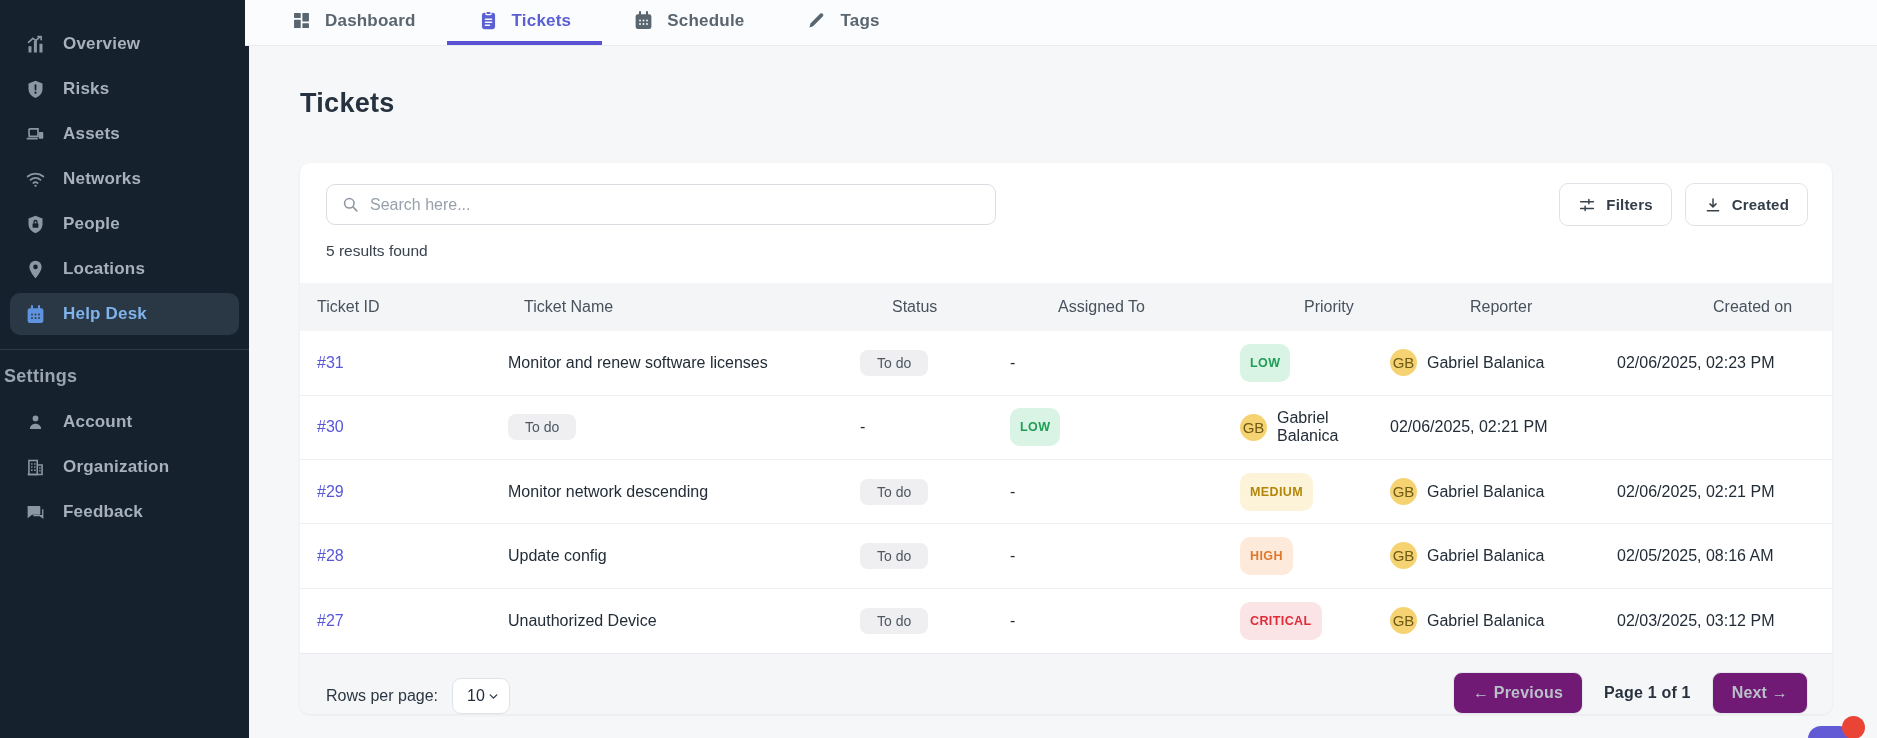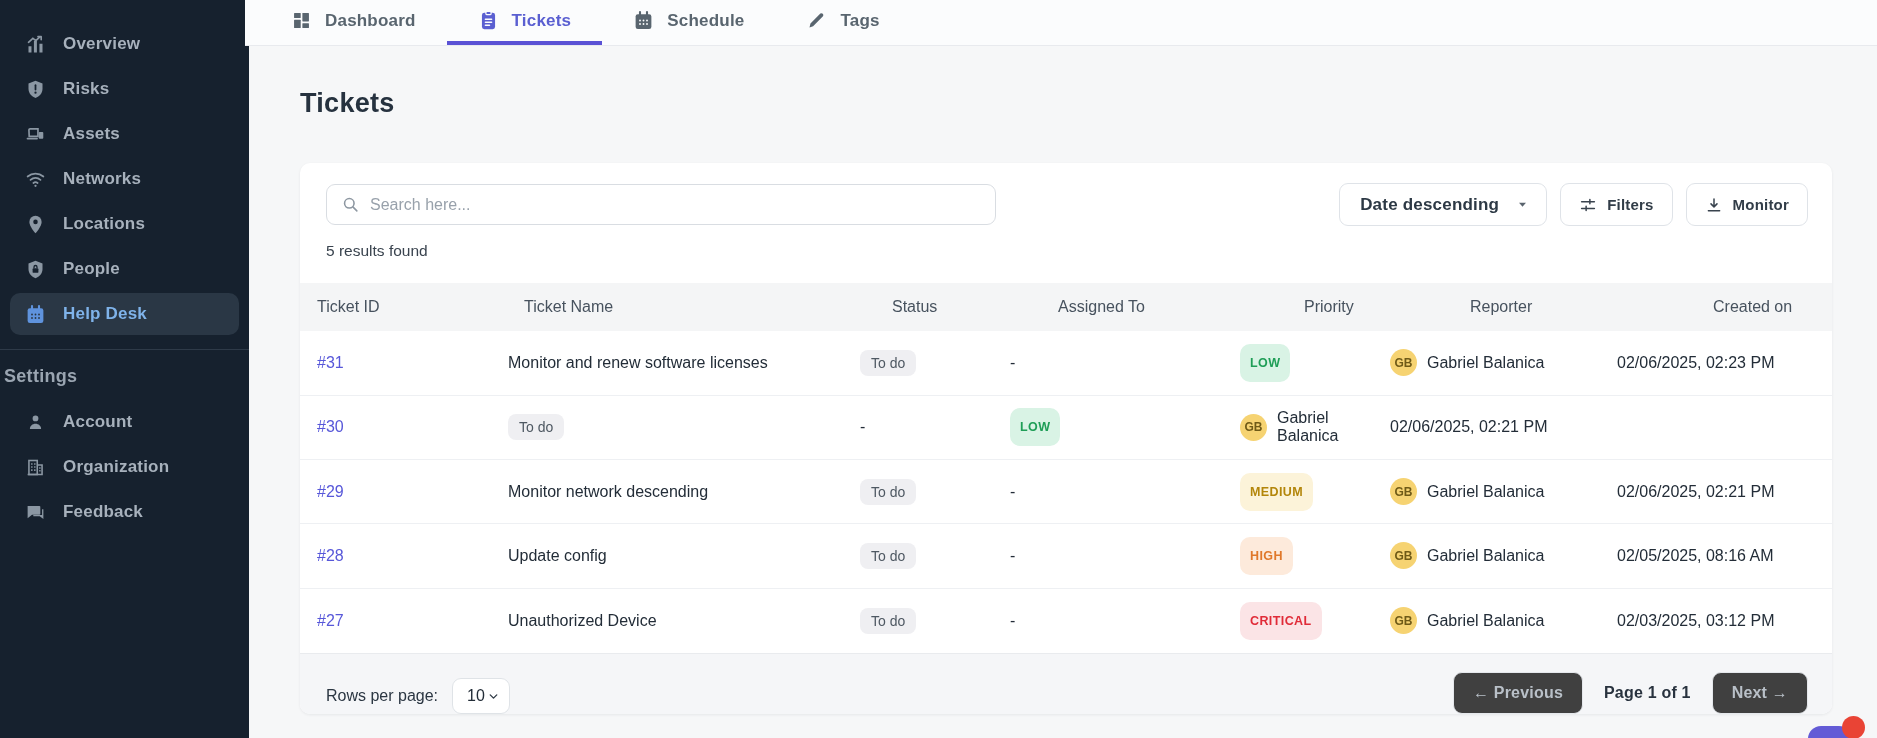--- a/index.html
+++ b/index.html
@@ -79,51 +79,51 @@
     display:grid;
     grid-template-columns:191px 352px 150px 230px 150px 227px 1fr;
     align-items:center;padding-left:17px;
   }
   .thead{height:49px;background:#f4f5f6;color:#47525e;font-size:16px;font-weight:500;gap:16px;}
   .trow{height:64.4px;border-bottom:1px solid #eef0f3;font-size:16px;}
   .trow:last-child{border-bottom:none;}
   .ticket-link{color:var(--link);font-weight:500;text-decoration:none;cursor:pointer;}
   .status-pill{
     display:inline-block;background:#efeff2;color:#4e5862;font-size:14px;
-    padding:5px 11px;border-radius:8px;
+    padding:5px 17px;border-radius:8px;
   }
   .priority-badge{
     display:inline-block;font-size:12.5px;font-weight:700;letter-spacing:.4px;
     padding:12px 10px;border-radius:10px;
   }
   .p-low{background:#d9f3e5;color:#1f9e57;}
   .p-medium{background:#fcf3d9;color:#b3860b;}
   .p-high{background:#fdeadb;color:#e0782a;}
   .p-critical{background:#fbe4e6;color:#e02b38;}
   .reporter-cell{display:flex;align-items:center;gap:10px;}
   .avatar{
     width:27px;height:27px;border-radius:50%;background:#f6d372;color:#6f5a17;
-    font-size:12px;font-weight:700;display:inline-flex;align-items:center;justify-content:center;flex:0 0 27px;
+    font-size:15px;font-weight:400;display:inline-flex;align-items:center;justify-content:center;flex:0 0 27px;
   }
   
   .card-footer{
     margin-top:auto;height:62px;background:#f5f6f8;border-top:1px solid #e9ebee;
     display:flex;align-items:flex-end;justify-content:space-between;padding:0 24px 0 26px;
   }
   .rpp{display:flex;align-items:center;gap:14px;font-size:16px;color:#2b3642;}
   .rpp-select{
     width:58px;height:36px;background:#fff;border:1px solid #dfe3e7;border-radius:9px;
     display:inline-flex;align-items:center;justify-content:space-between;padding:0 9px 0 14px;
     font-size:16px;color:#232d38;cursor:pointer;
   }
   .rpp-select .caret{width:13px;height:13px;display:inline-flex;color:#343e49;}
   .rpp-select .caret svg{width:100%;height:100%;}
   .pager{display:flex;align-items:center;}
   .page-btn{
-    background:#404040;border:1px solid #e5e8ec;border-radius:9px;padding:11px 19px;
+    background:#701a75;border:1px solid #e5e8ec;border-radius:9px;padding:11px 19px;
     font-size:16px;font-weight:600;color:#b9c0c8;font-family:inherit;cursor:default;letter-spacing:.2px;
   }
   .page-info{font-size:16px;font-weight:600;color:#28323e;margin:0 21px;letter-spacing:.2px;}
   
   .chat-widget{position:absolute;left:1808px;top:726px;width:44px;height:26px;background:#635bd6;border-radius:13px;cursor:pointer;}
   .chat-dot{position:absolute;left:1842px;top:716px;width:23px;height:23px;background:#e94435;border-radius:50%;}
 </style>
 </head>
 <body>
 
@@ -166,35 +166,35 @@
             <path d="M6.3 12.4c3.4-2.9 8-2.9 11.4 0"></path>
             <path d="M9.6 16c1.5-1.2 3.3-1.2 4.8 0"></path>
             <circle cx="12" cy="19.2" r="1.3" fill="currentColor" stroke="none"></circle>
           </svg>
         </span>
     <span>Networks</span>
   </div>
       <div class="nav-item">
     <span class="nav-icon">
           <svg viewBox="0 0 24 24">
-            <path d="M12 2a7 7 0 00-7 7c0 5.2 7 13 7 13s7-7.8 7-13a7 7 0 00-7-7z" fill="currentColor"></path>
-            <circle cx="12" cy="9" r="2.6" style="fill:var(--hole)"></circle>
-          </svg>
-        </span>
-    <span>Locations</span>
-  </div>
-      <div class="nav-item">
-    <span class="nav-icon">
-          <svg viewBox="0 0 24 24">
             <path d="M12 2l8 3v6.5c0 5-3.4 8.7-8 10.5-4.6-1.8-8-5.5-8-10.5V5z" fill="currentColor"></path>
             <rect x="8.7" y="10.6" width="6.6" height="5.2" rx="1" style="fill:var(--hole)"></rect>
             <path d="M10.3 10.6V9.1a1.7 1.7 0 013.4 0v1.5" fill="none" style="stroke:var(--hole)" stroke-width="1.5"></path>
           </svg>
         </span>
     <span>People</span>
+  </div>
+      <div class="nav-item">
+    <span class="nav-icon">
+          <svg viewBox="0 0 24 24">
+            <path d="M12 2a7 7 0 00-7 7c0 5.2 7 13 7 13s7-7.8 7-13a7 7 0 00-7-7z" fill="currentColor"></path>
+            <circle cx="12" cy="9" r="2.6" style="fill:var(--hole)"></circle>
+          </svg>
+        </span>
+    <span>Locations</span>
   </div>
       <div class="nav-item active">
     <span class="nav-icon">
           <svg viewBox="0 0 24 24">
             <rect x="3" y="4.8" width="18" height="17" rx="2.6" fill="currentColor"></rect>
             <path d="M8 2.3v4M16 2.3v4" stroke="currentColor" stroke-width="2.4" stroke-linecap="round"></path>
             <g style="fill:var(--hole)">
               <circle cx="8" cy="12" r="1.05"></circle>
               <circle cx="12" cy="12" r="1.05"></circle>
               <circle cx="16" cy="12" r="1.05"></circle>
@@ -299,45 +299,37 @@
         <div class="search-box">
           <span class="s-icon">
               <svg viewBox="0 0 24 24" fill="none" stroke="currentColor" stroke-width="2" stroke-linecap="round">
                 <circle cx="10.5" cy="10.5" r="6"></circle>
                 <path d="M15.3 15.3L20 20"></path>
               </svg>
             </span>
           <input type="text" placeholder="Search here..." style="">
         </div>
         <div class="toolbar-right">
-          <button class="btn sort-btn">
-            <span>Date descending</span>
-            <span class="caret">
-                <svg viewBox="0 0 24 24" fill="currentColor">
-                  <path d="M6.5 9.3h11L12 15.6z"></path>
-                </svg>
-              </span>
-          </button>
           <button class="btn small-btn">
             <span class="b-icon">
                 <svg viewBox="0 0 24 24" fill="none" stroke="currentColor" stroke-width="2" stroke-linecap="round">
                   <path d="M3.5 7.5h17M3.5 16.5h17"></path>
                   <path d="M14.5 4.8v5.4M9.5 13.8v5.4"></path>
                 </svg>
               </span>
             <span>Filters</span>
           </button>
           <button class="btn small-btn">
             <span class="b-icon">
                 <svg viewBox="0 0 24 24" fill="none" stroke="currentColor" stroke-width="2" stroke-linecap="round" stroke-linejoin="round">
                   <path d="M12 4v10M8 10.5l4 4 4-4"></path>
                   <path d="M4.5 19.5h15"></path>
                 </svg>
               </span>
-            <span>Monitor</span>
+            <span>Created</span>
           </button>
         </div>
       </div>
 
       <div class="results-line">5 results found</div>
 
       <div class="thead" id="table-head">
           <div>Ticket ID</div>
           <div>Ticket Name</div>
           <div>Status</div>

